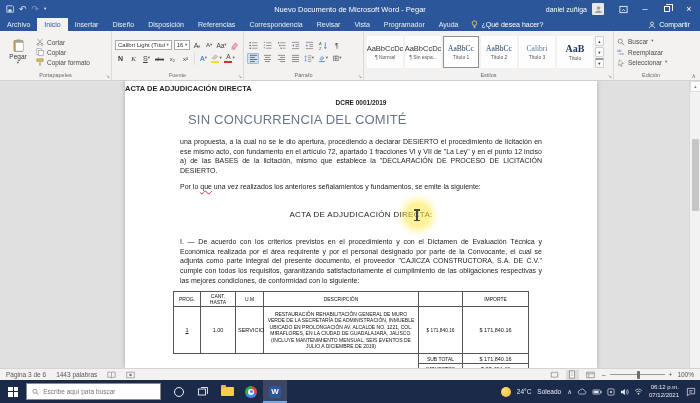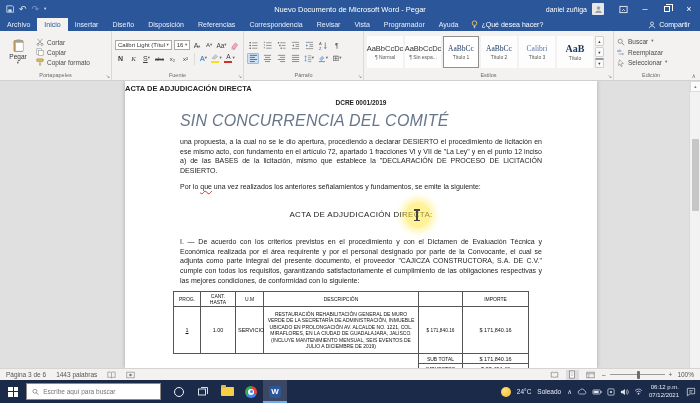--- a/index.html
+++ b/index.html
@@ -77,21 +77,21 @@
   .g-edit { width:74px; display:flex; flex-direction:column; justify-content:center; gap:2.5px; }
   .edit-item { display:flex; align-items:center; gap:3px; font-size:6.5px; color:#4a4a4a; white-space:nowrap; }
 
   .collapse-ribbon { position:absolute; right:4px; bottom:1px; font-size:6px; color:#777; }
 
   
   .docarea { position:absolute; top:81px; left:0; width:700px; height:287px; background:#e0e0e0; overflow:hidden; }
   .page { position:absolute; left:125px; top:0; width:472px; height:287px; background:#fff; box-shadow:0 0 4px rgba(0,0,0,.25); overflow:hidden; }
   .doc-h1 { position:absolute; top:3px; left:0; width:100%; text-align:left; font-size:7.5px; font-weight:bold; color:#222; }
   .doc-ref { position:absolute; top:18px; left:0; width:100%; text-align:center; font-size:6.5px; font-weight:bold; color:#222; }
-  .doc-sec { position:absolute; top:31px; left:55px; font-size:16px; color:#68768a; letter-spacing:.2px;font-style:italic; }
+  .doc-sec { position:absolute; top:31px; left:63px; font-size:13px; color:#68768a; letter-spacing:.2px; }
   .doc-p { position:absolute; left:55px; width:362px; font-size:7px; line-height:1.38; color:#1c1c1c; text-align:justify; }
   .p1 { top:56px; }
   .p2 { top:101px; text-align:left; }
   .sp-err { text-decoration:underline wavy #d03030 1px; text-underline-offset:1px; }
   .doc-center-h { position:absolute; top:129px; left:0; width:100%; text-align:center; font-size:8px; color:#222; letter-spacing:.3px; }
   .p3 { top:156px; }
 
   .cursor-glow { position:absolute; left:280px; top:121px; width:26px; height:26px; border-radius:50%; background:rgba(255,232,70,.55); box-shadow:0 0 6px 4px rgba(255,232,70,.45); }
   .ibeam { position:absolute; left:11px; top:7px; width:1.5px; height:12px; background:#444; }
   .ibeam:before, .ibeam:after { content:""; position:absolute; left:-2px; width:5.5px; height:1.5px; background:#444; }

